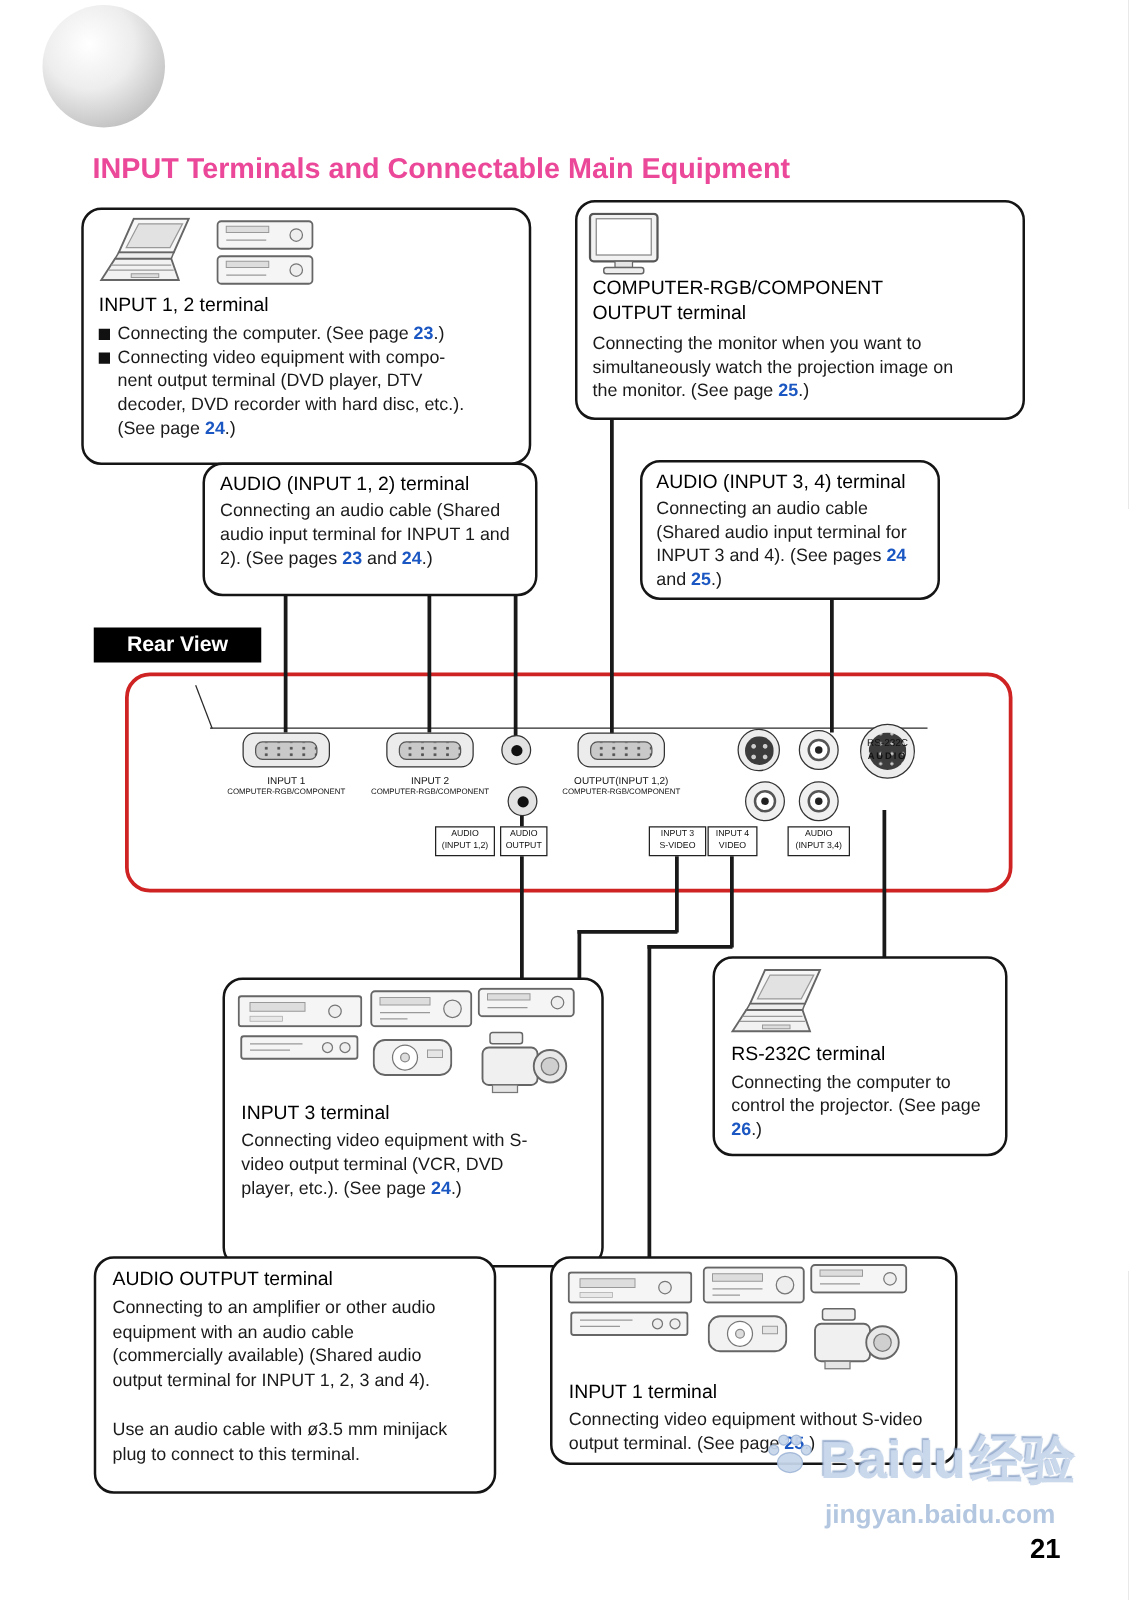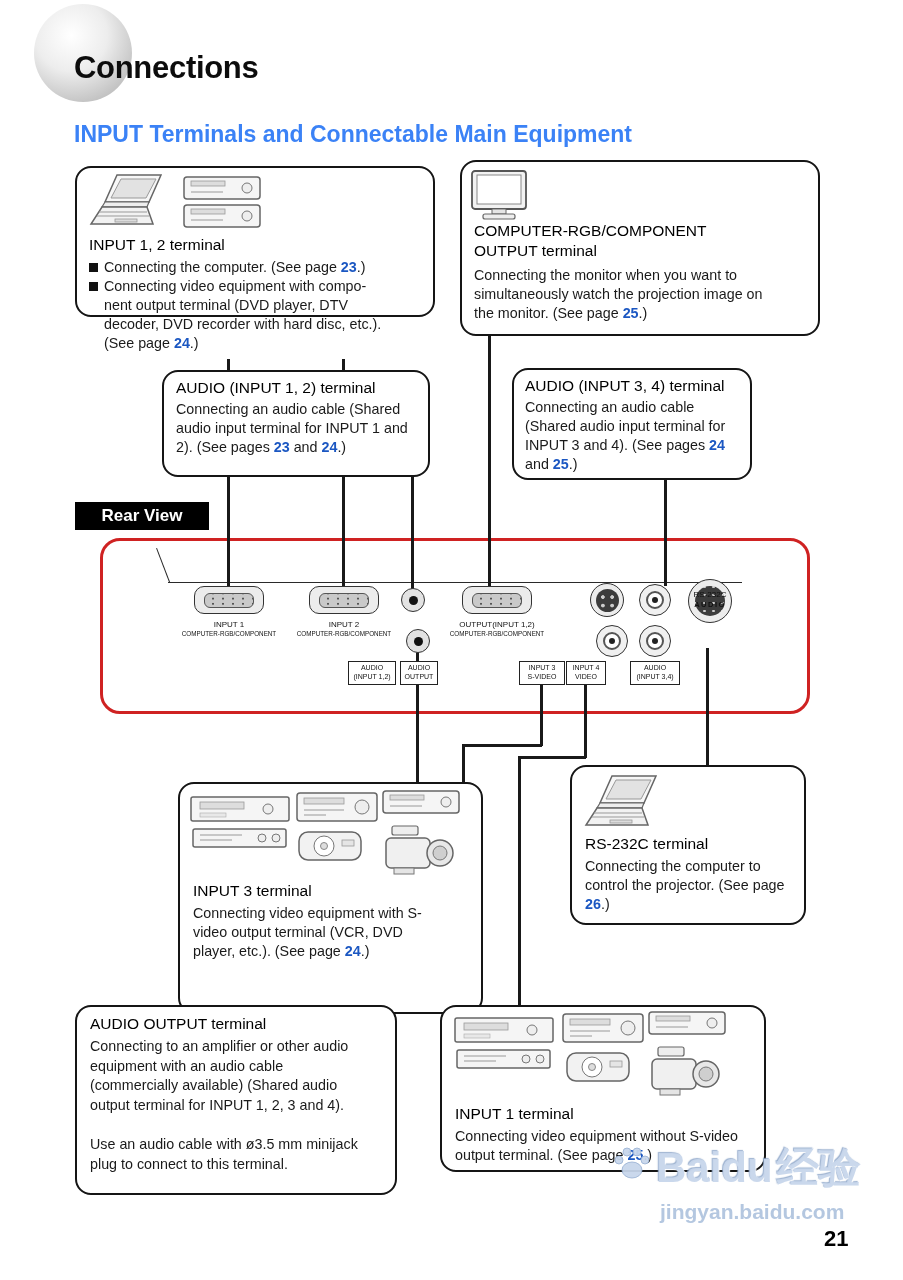--- a/index.html
+++ b/index.html
@@ -2,21 +2,21 @@
 <html><head>
 <meta charset="utf-8">
 <style>
   * { margin:0; padding:0; box-sizing:border-box; }
   body { background:#888; font-family:"Liberation Sans", sans-serif; }
   .page { position:relative; width:903px; height:1280px; background:#fff; margin:0 auto; overflow:hidden; }
 
   .deco-circle { position:absolute; left:34px; top:4px; width:98px; height:98px; border-radius:50%;
     background: radial-gradient(circle at 38% 32%, #ffffff 0%, #ededed 40%, #a8a8a8 100%); }
   .page-title { position:absolute; left:74px; top:50px; font-size:31px; font-weight:700; color:#0c0c0c; letter-spacing:-0.3px; }
-  .section-heading { position:absolute; left:74px; top:121px; font-size:23px; font-weight:700; color:#3b82f6; }
+  .section-heading { position:absolute; left:74px; top:121px; font-size:23px; font-weight:700; color:#ec4899; }
 
   .rear-label { position:absolute; left:75px; top:502px; width:134px; height:28px; background:#000; color:#fff;
     font-size:17px; font-weight:700; line-height:28px; text-align:center; }
 
   .red-box { position:absolute; left:100px; top:538px; width:710px; height:176px; border:3px solid #cf2222; border-radius:20px; }
   .panel-edge { position:absolute; left:168px; top:582px; width:574px; height:0; border-top:1.5px solid #2a2a2a; }
   .panel-edge-diag { position:absolute; left:157px; top:548px; width:37px; height:0; border-top:1.5px solid #2a2a2a;
     transform:rotate(69deg); transform-origin:0 0; }
 
   .cline { position:absolute; background:#191919; }
@@ -71,21 +71,20 @@
   .wm-domain { margin:4px 0 0 48px; font-size:21px; font-weight:700; color:rgba(176,196,222,0.95);
     text-shadow:1px 1px 0 rgba(255,255,255,0.8); }
   .page-number { position:absolute; left:824px; top:1226px; font-size:22px; font-weight:700; color:#000; }
 </style>
 </head>
 <body>
 
 <div class="page">
 
   <div class="deco-circle"></div>
-  <h1 class="page-title">Connections</h1>
   <h2 class="section-heading">INPUT Terminals and Connectable Main Equipment</h2>
 
   <div class="rear-label">Rear View</div>
 
   <div class="red-box"></div>
   <div class="panel-edge"></div>
   <div class="panel-edge-diag"></div>
 
   <div class="cline" style="left:227px;top:359px;width:2.5px;height:13px;"></div>
   <div class="cline" style="left:342px;top:359px;width:2.5px;height:13px;"></div>
@@ -175,21 +174,21 @@
   </div>
   <div class="jlabel" style="left:566px;top:661px;width:40px;">
     <div>INPUT 4</div>
     <div>VIDEO</div>
   </div>
   <div class="jlabel" style="left:630px;top:661px;width:50px;">
     <div>AUDIO</div>
     <div>(INPUT 3,4)</div>
   </div>
 
-  <div class="callout" style="left:75px;top:166px;width:360px;height:151px;">
+  <div class="callout" style="left:65px;top:166px;width:360px;height:206px;">
     <div class="dev" style="left:10px;top:6px;">
       <svg width="82" height="58" viewBox="0 0 82 58">
           <polygon points="30,1 74,1 62,28 18,28" fill="#f7f7f7" stroke="#666" stroke-width="1.5"></polygon>
           <polygon points="34,5 69,5 59,24 24,24" fill="#e2e2e2" stroke="#999" stroke-width="1"></polygon>
           <polygon points="18,28 62,28 60,33 15,33" fill="#eee" stroke="#666" stroke-width="1.2"></polygon>
           <polygon points="15,33 60,33 66,50 4,50" fill="#f2f2f2" stroke="#666" stroke-width="1.5"></polygon>
           <line x1="12" y1="38" x2="60" y2="38" stroke="#999"></line>
           <line x1="10" y1="42" x2="62" y2="42" stroke="#999"></line>
           <rect x="28" y="45" width="22" height="3" fill="#ddd" stroke="#999" stroke-width="0.8"></rect>
         </svg>

